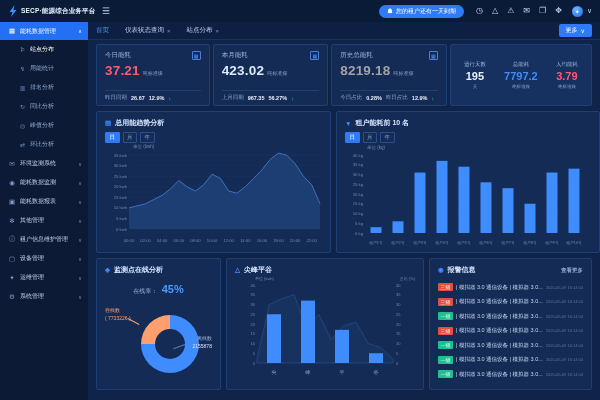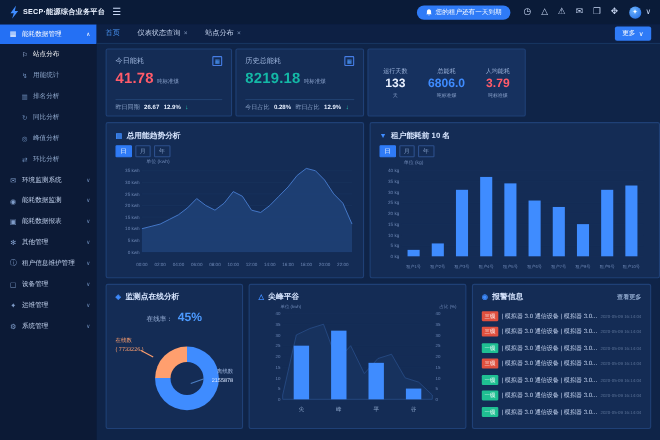--- a/index.html
+++ b/index.html
@@ -240,56 +240,72 @@
       </button>
     </div>
 
     <div class="stats-row" id="stats-row">
         <section class="card stat-card" style="width: 115px;">
           <div class="st-head">
             <span class="st-title">今日能耗</span>
             <span class="st-ico">▦</span>
           </div>
           <div class="st-val">
-            <b style="color: rgb(255, 91, 106);">41.78</b>
+            <b style="color: rgb(255, 91, 106);">37.21</b>
             <span class="st-unit">吨标准煤</span>
           </div>
           <div class="st-foot">
             <span>昨日同期</span>
             <b>26.67</b>
             <b>12.9%</b>
             <span class="arrow">↓</span>
           </div>
         </section>
         <section class="card stat-card" style="width: 117px;">
           <div class="st-head">
+            <span class="st-title">本月能耗</span>
+            <span class="st-ico">▦</span>
+          </div>
+          <div class="st-val">
+            <b style="color: rgb(220, 232, 255);">423.02</b>
+            <span class="st-unit">吨标准煤</span>
+          </div>
+          <div class="st-foot">
+            <span>上月同期</span>
+            <b>967.35</b>
+            <b>56.27%</b>
+            <span class="arrow">↓</span>
+          </div>
+        </section>
+        <section class="card stat-card" style="width: 117px;">
+          <div class="st-head">
             <span class="st-title">历史总能耗</span>
             <span class="st-ico">▦</span>
           </div>
           <div class="st-val">
-            <b style="color: #14b8a6;">8219.18</b>
+            <b style="color: #a3a3a3;">8219.18</b>
             <span class="st-unit">吨标准煤</span>
           </div>
           <div class="st-foot">
             <span>今日占比</span>
             <b>0.28%</b>
             <span>昨日占比</span>
             <b>12.9%</b>
             <span class="arrow">↓</span>
           </div>
         </section>
         <section class="card ov-card" style="width: 144px;">
           <div class="ov-col">
             <div class="ov-label">运行天数</div>
-            <div class="ov-val" style="color:#e8f0ff">133</div>
+            <div class="ov-val" style="color:#e8f0ff">195</div>
             <div class="ov-unit">天</div>
           </div>
           <div class="ov-col">
             <div class="ov-label">总能耗</div>
-            <div class="ov-val" style="color:#3f8cff">6806.0</div>
+            <div class="ov-val" style="color:#3f8cff">7797.2</div>
             <div class="ov-unit">吨标准煤</div>
           </div>
           <div class="ov-col">
             <div class="ov-label">人均能耗</div>
             <div class="ov-val" style="color:#ff5b6a">3.79</div>
             <div class="ov-unit">吨标准煤</div>
           </div>
         </section>
       </div>
 

